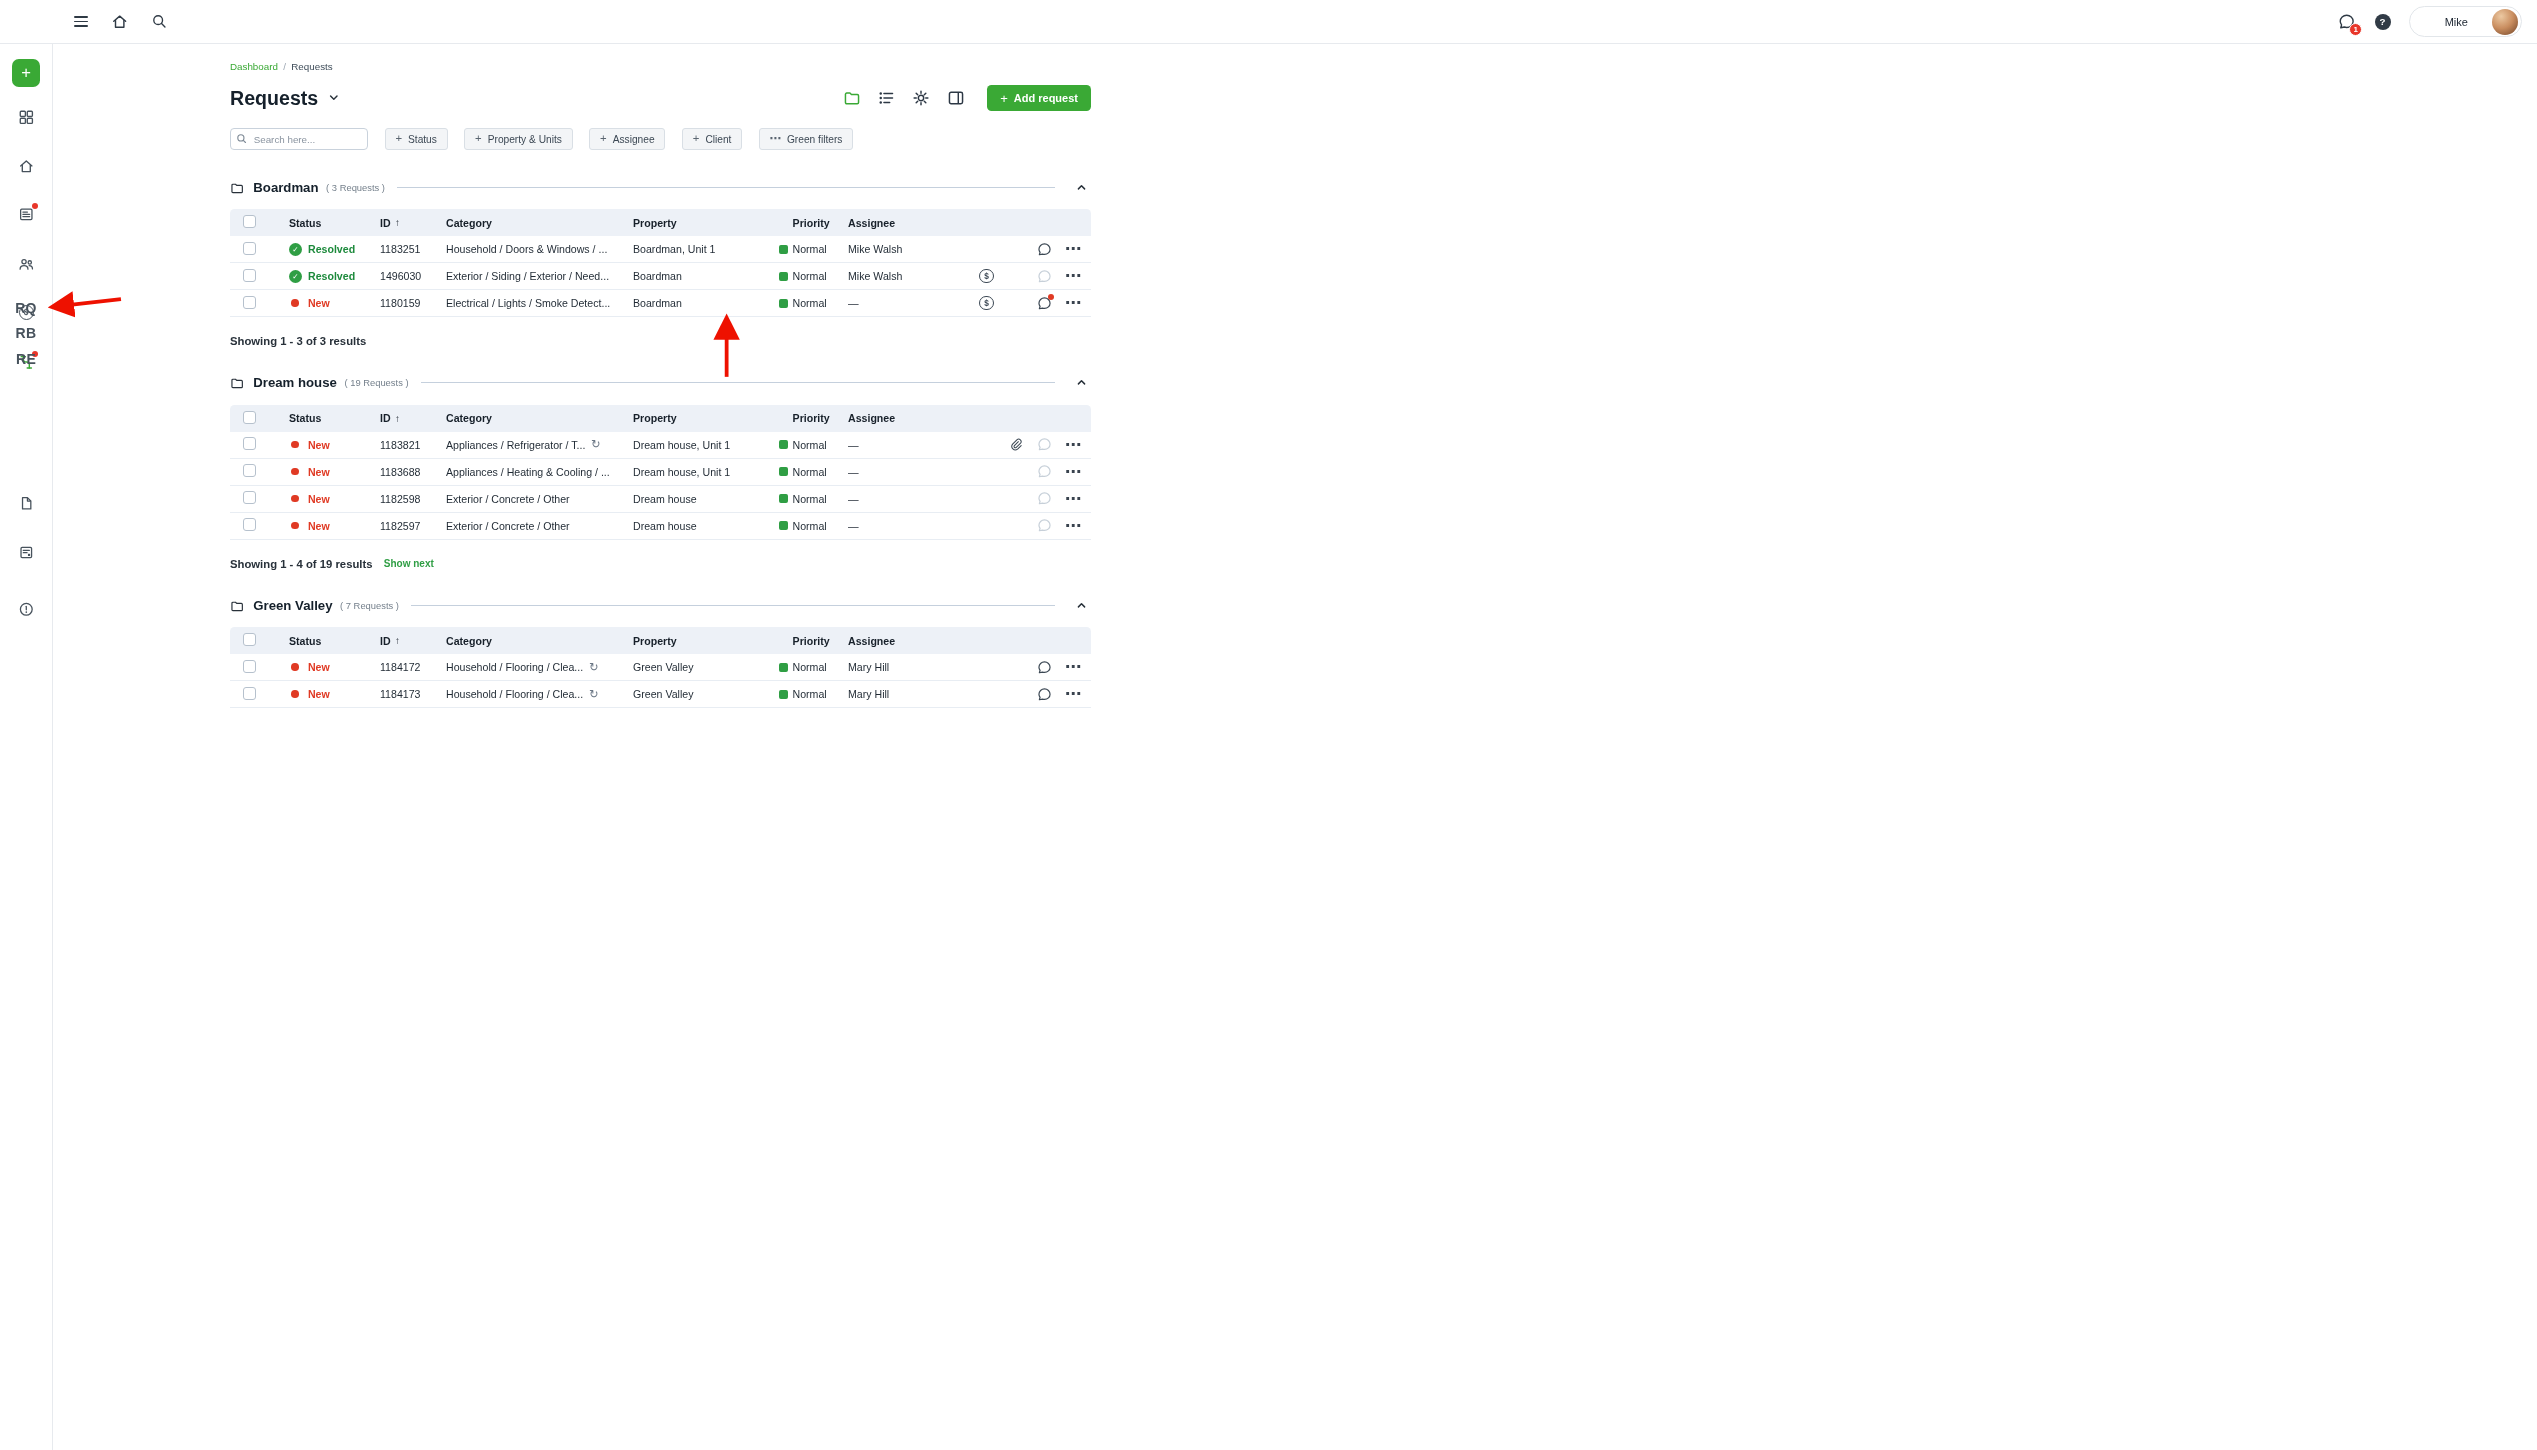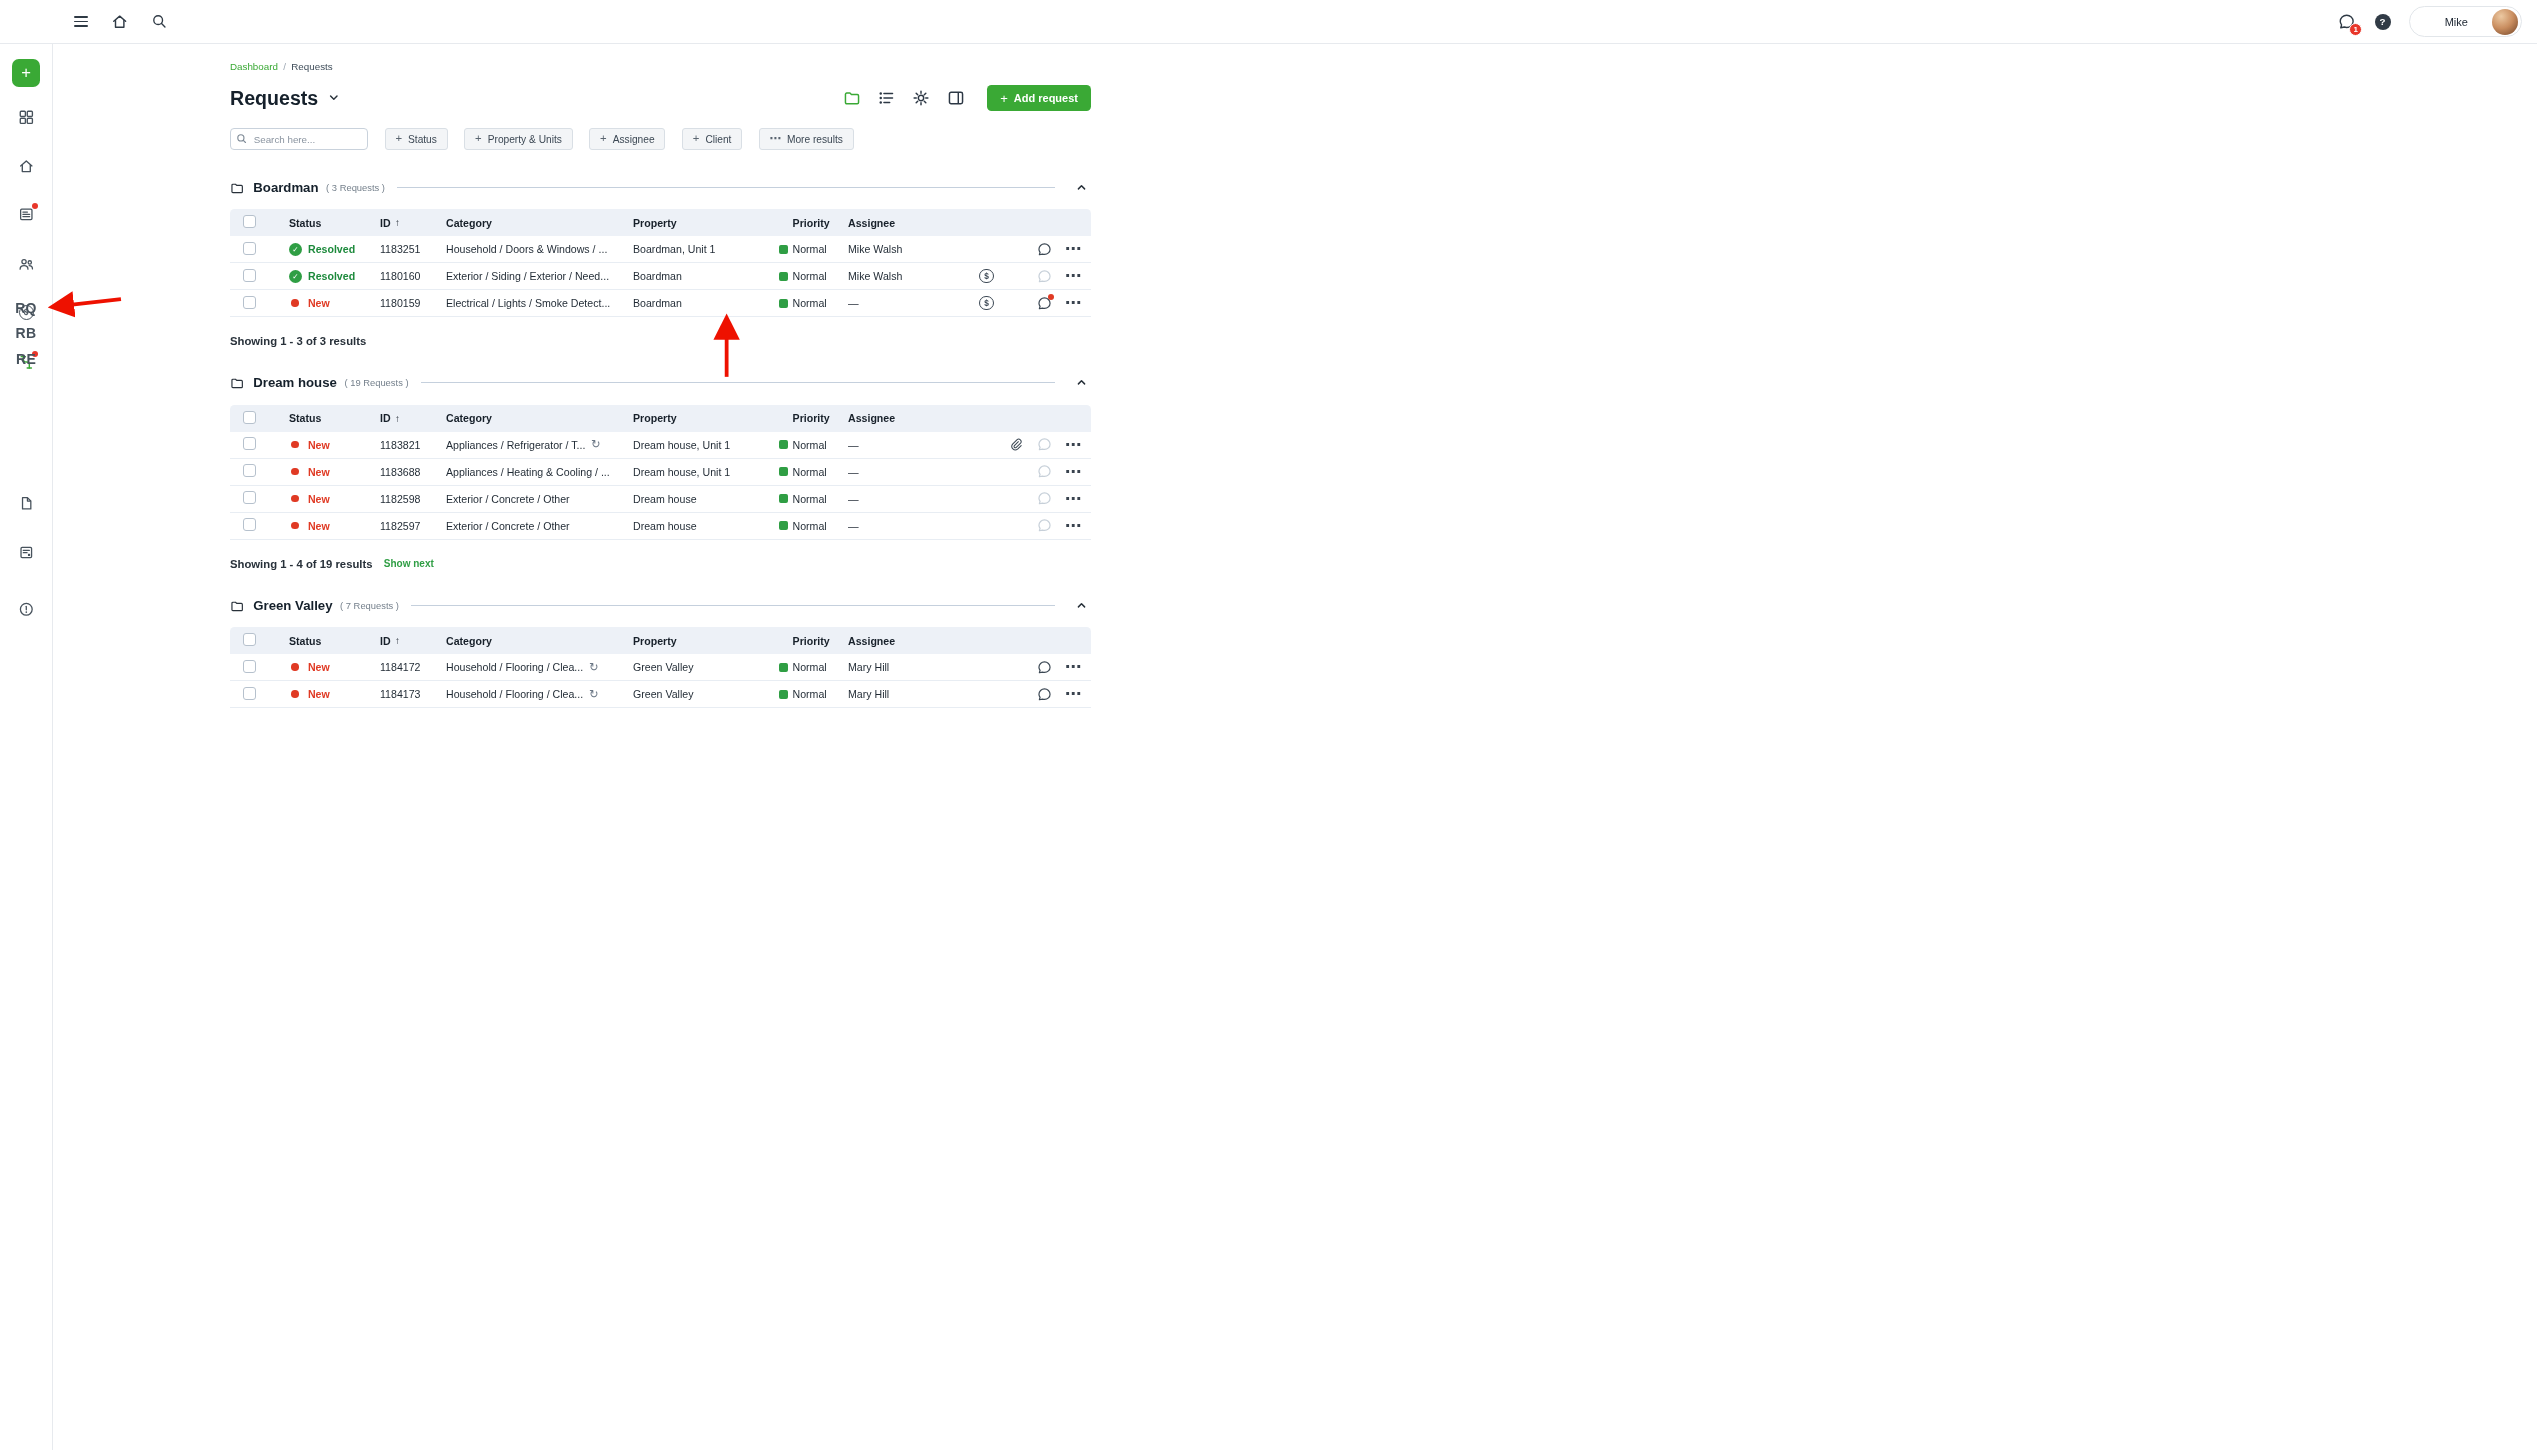--- a/index.html
+++ b/index.html
@@ -312,21 +312,21 @@
     <button class="chip">
       <span class="chip-plus">+</span>
       <span>Assignee</span>
     </button>
     <button class="chip">
       <span class="chip-plus">+</span>
       <span>Client</span>
     </button>
     <button class="chip">
       <span class="chip-dots">⋯</span>
-      <span>More results</span>
+      <span>Green filters</span>
     </button>
   </div>
 
   <div id="groups">
   <section class="group">
     <div class="group-header">
       <span class="group-folder">
         <svg width="14.3" height="14.3" viewBox="0 0 22 22" fill="none" stroke="currentColor" stroke-width="1.8" stroke-linejoin="round">
           <path d="M3 6.5A1.5 1.5 0 0 1 4.5 5h4l1.8 1.8h7.2A1.5 1.5 0 0 1 19 8.3v8.2a1.5 1.5 0 0 1-1.5 1.5h-13A1.5 1.5 0 0 1 3 16.5z"></path>
         </svg>
@@ -398,21 +398,21 @@
       </span>
     </div>
   </div>
 
   <div class="trow">
     <div class="cell c-check"><span class="checkbox"></span></div>
     <div class="cell c-status">
       <span class="status-ind resolved">✓</span>
       <span class="status-label resolved">Resolved</span>
     </div>
-    <div class="cell c-id">1180160</div>
+    <div class="cell c-id">1496030</div>
     <div class="cell c-cat">
       <span class="cat-text">Exterior / Siding / Exterior / Need...</span>
 
     </div>
     <div class="cell c-prop">Boardman</div>
     <div class="cell c-pri">
       <span class="pri-sq"></span>
       <span>Normal</span>
     </div>
     <div class="cell c-asg">Mike Walsh</div>

